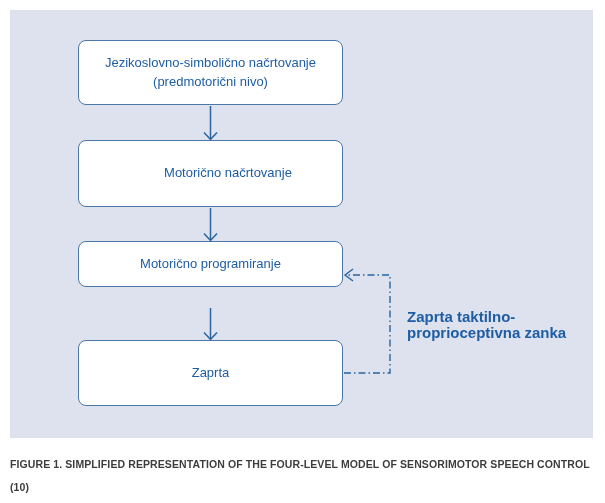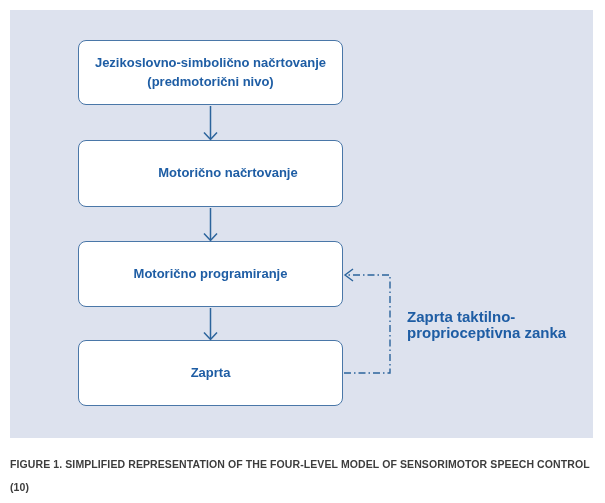--- a/index.html
+++ b/index.html
@@ -30,27 +30,27 @@
     background: #ffffff;
     border: 1.5px solid #4a77a8;
     border-radius: 8px;
     box-sizing: border-box;
     display: flex;
     align-items: center;
     justify-content: center;
     text-align: center;
     color: #1e5da4;
     font-size: 13px;
-    font-weight: bold;
+    font-weight: normal;
     line-height: 1.45;
     white-space: pre-line;
   }
   .box-1 { top: 30px;  height: 65px; }
   .box-2 { top: 130px; height: 67px; padding-left: 35px; }
-  .box-3 { top: 231px; height: 66px; }
+  .box-3 { top: 231px; height: 46px; }
   .box-4 { top: 330px; height: 66px; }
   .arrow-layer {
     position: absolute;
     left: 0;
     top: 0;
     width: 583px;
     height: 428px;
     pointer-events: none;
   }
   .feedback-label {

